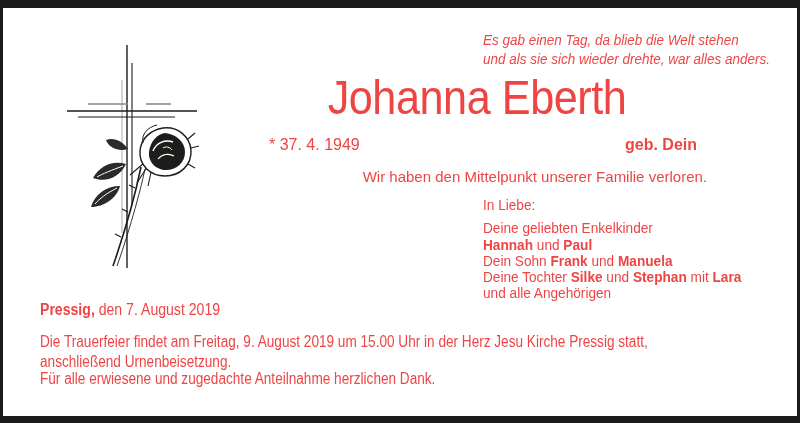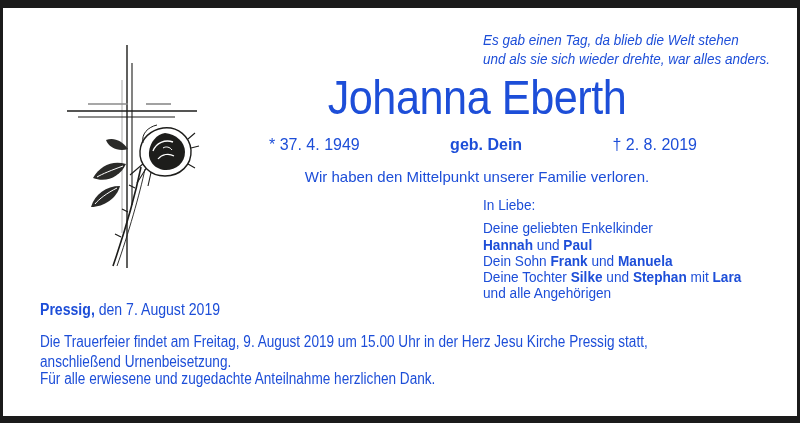--- a/index.html
+++ b/index.html
@@ -1,38 +1,38 @@
 <!DOCTYPE html>
 <html><head>
 <meta charset="utf-8">
 <style>
   html,body{margin:0;padding:0;background:#fff;}
   .page{
     position:relative;width:800px;height:423px;box-sizing:border-box;
     background:#fff;border:solid #1b1b1b;border-width:8px 3px 7px 3px;
-    overflow:hidden;color:#1d4ed8;
+    overflow:hidden;color:#ef4444;
     font-family:"Liberation Sans", sans-serif;
   }
   .abs{position:absolute;}
   .b{font-weight:bold;}
   .epigraph{
     left:480px;top:23px;font-style:italic;font-size:14.5px;line-height:19px;
     transform:scaleX(0.93);transform-origin:0 0;white-space:nowrap;
   }
   .name{
     left:254px;top:63px;width:440px;margin:0;text-align:center;
     font-size:48px;font-weight:400;line-height:54px;letter-spacing:-0.5px;
     transform:scaleX(0.9);transform-origin:50% 0;white-space:nowrap;
   }
   .dates{
     left:266px;top:127px;width:428px;display:flex;
     justify-content:space-between;font-size:16px;line-height:20px;
   }
   .sympathy{
-    left:244px;top:159px;width:460px;text-align:center;
+    left:244px;top:159px;width:460px;text-align:right;
     font-size:15px;line-height:20px;white-space:nowrap;
   }
   .family{
     left:480px;top:189px;font-size:15.5px;line-height:16.3px;
     transform:scaleX(0.88);transform-origin:0 0;white-space:nowrap;
   }
   .family .intro{margin-bottom:7px;}
   .cityline{
     left:37px;top:292px;font-size:16px;line-height:20px;
     transform:scaleX(0.88);transform-origin:0 0;white-space:nowrap;
@@ -87,21 +87,20 @@
   <div class="abs epigraph">
     <div>Es gab einen Tag, da blieb die Welt stehen</div>
     <div>und als sie sich wieder drehte, war alles anders.</div>
   </div>
 
   <h1 class="abs name">Johanna Eberth</h1>
 
   <div class="abs dates">
     <span>* 37. 4. 1949</span>
     <span class="b">geb. Dein</span>
-    <span>† 2. 8. 2019</span>
   </div>
 
   <div class="abs sympathy">Wir haben den Mittelpunkt unserer Familie verloren.</div>
 
   <div class="abs family">
     <div class="intro">In Liebe:</div>
     <div id="mourners-lines">
         <div><span>Deine geliebten Enkelkinder</span></div>
         <div><span class="b">Hannah</span><span> und </span><span class="b">Paul</span></div>
         <div><span>Dein Sohn </span><span class="b">Frank</span><span> und </span><span class="b">Manuela</span></div>

